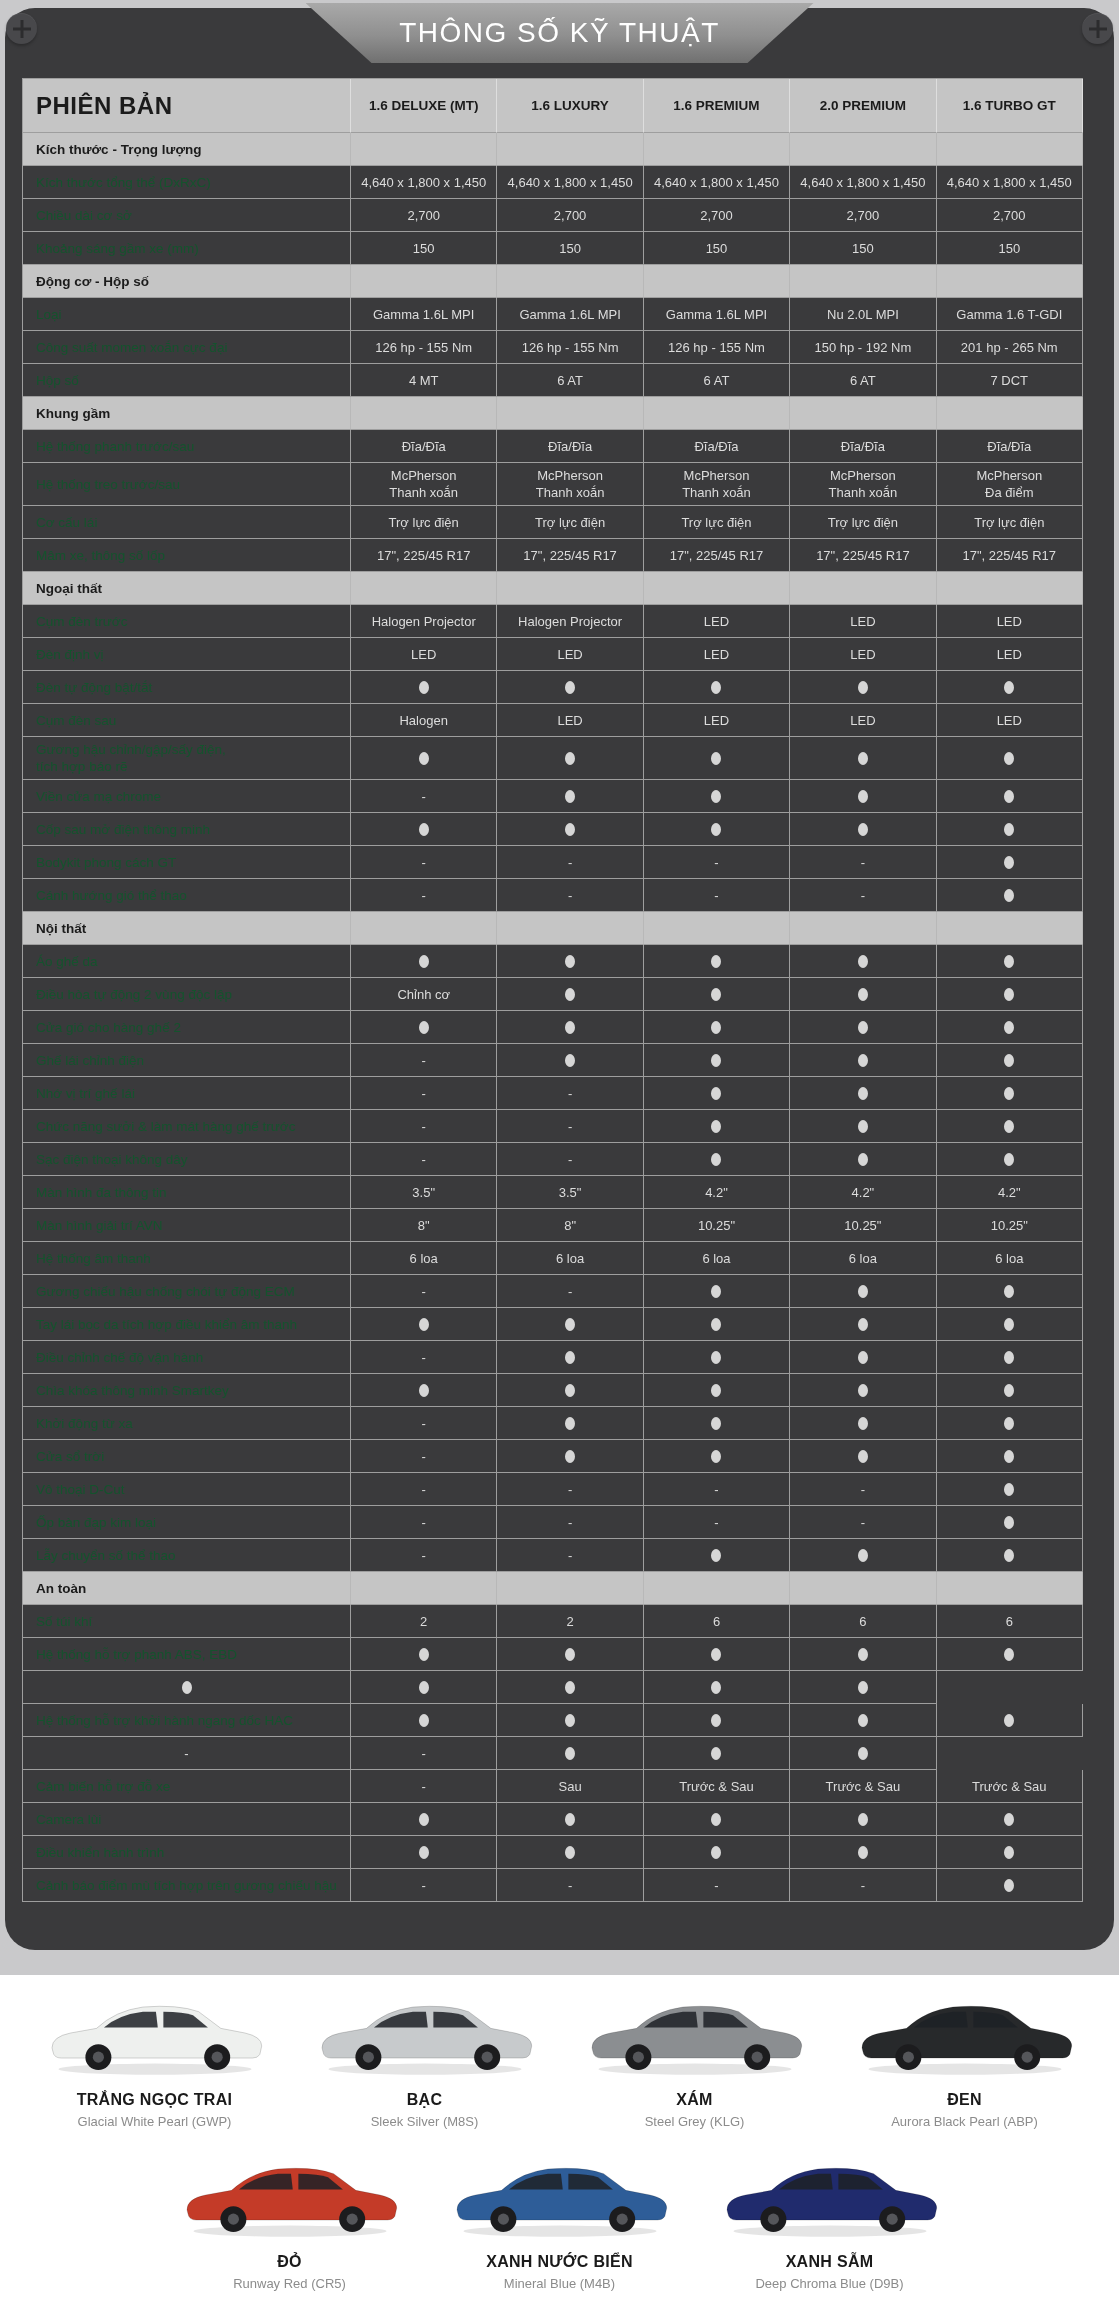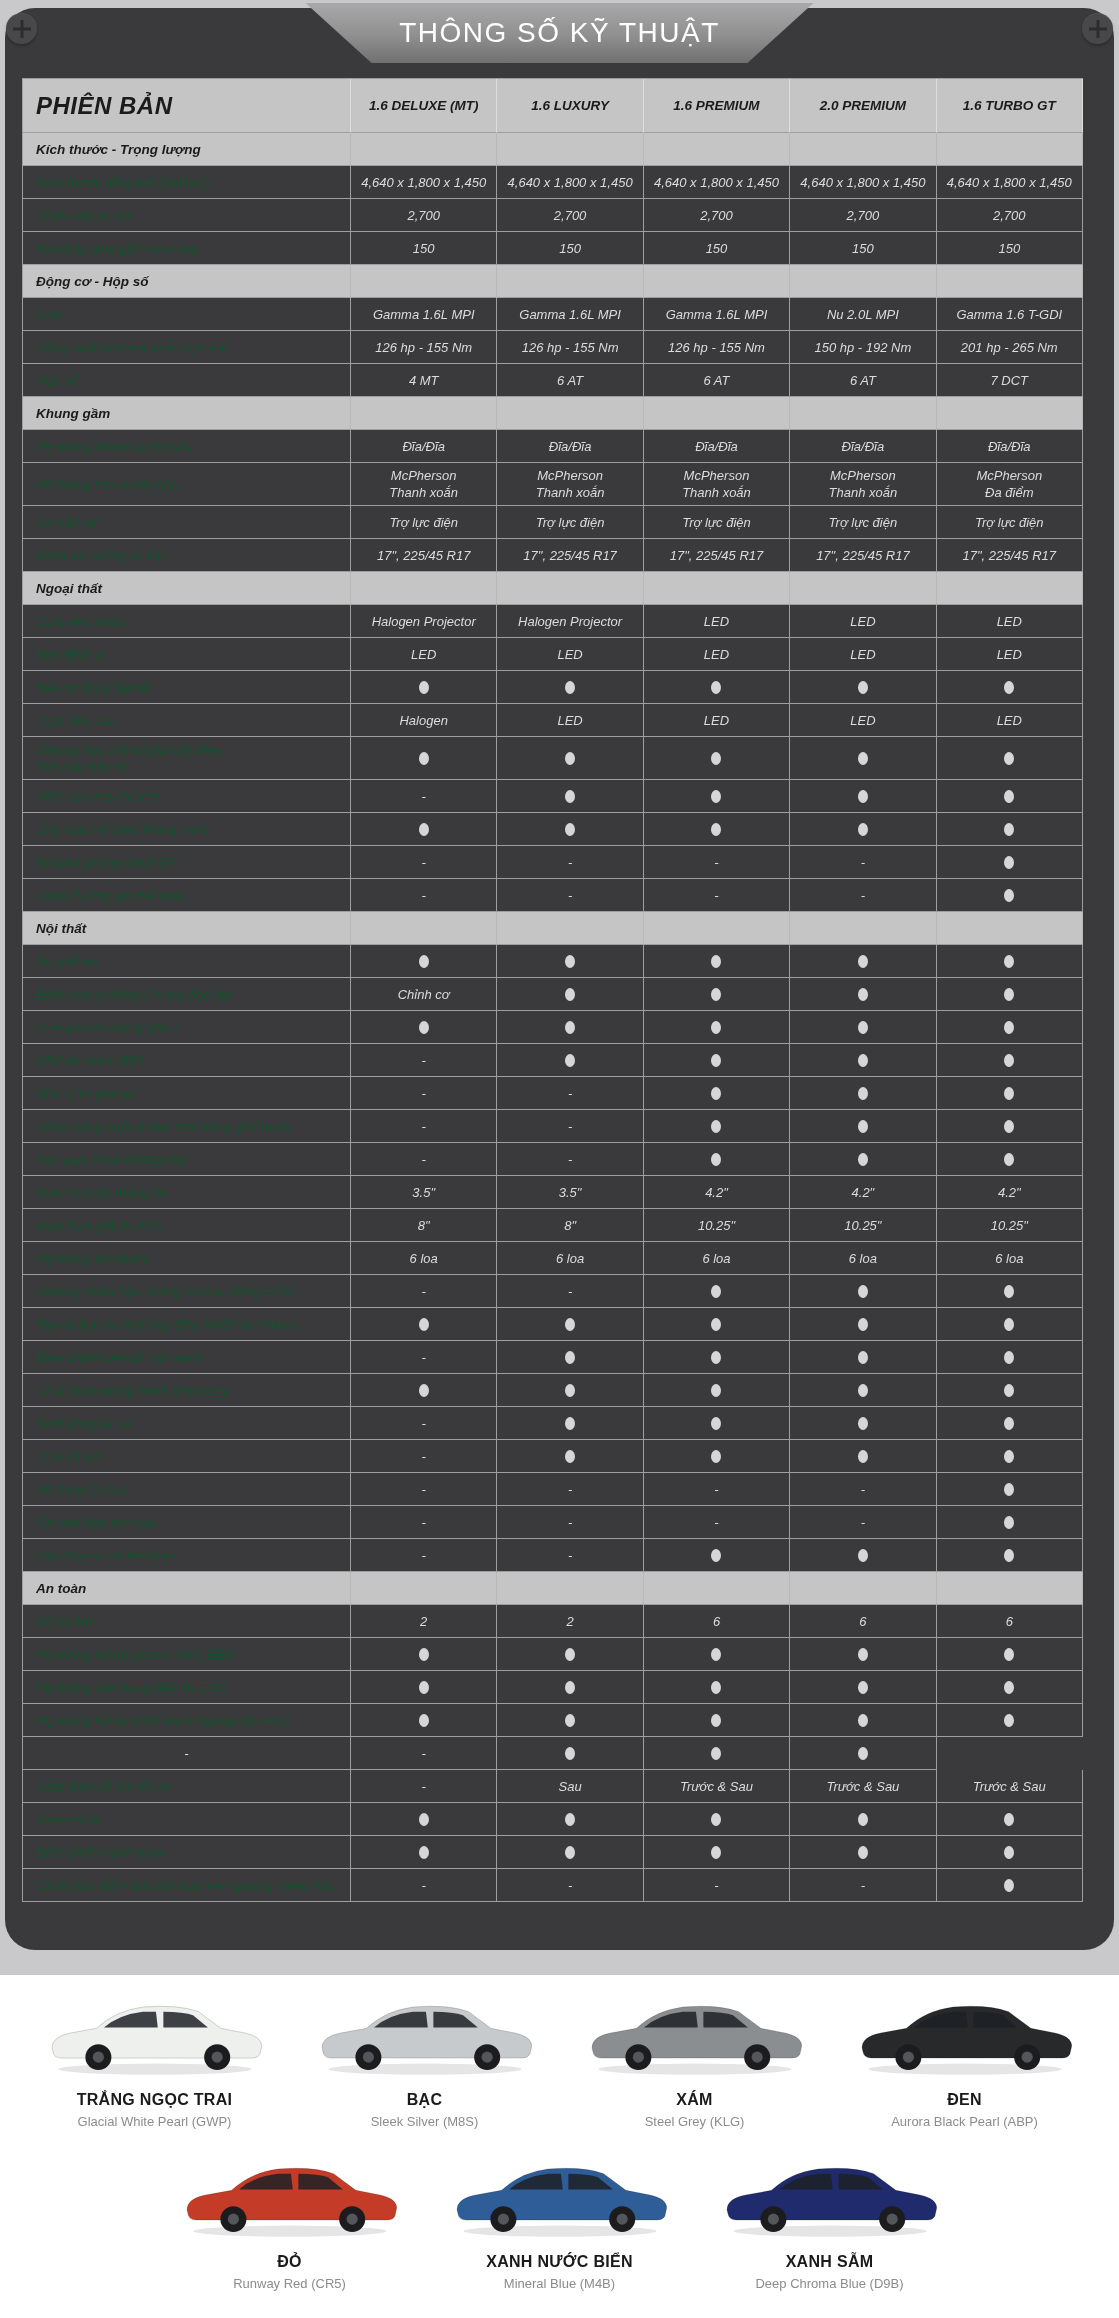--- a/index.html
+++ b/index.html
@@ -35,21 +35,21 @@
   }
   .plus::before { width:18px; height:3px; }
   .plus::after  { width:3px; height:18px; }
   .plus.left  { left:6px; }
   .plus.right { right:6px; }
   
   .spec-table {
     position:absolute; left:22px; top:78px; width:1061px;
     border-top:1px solid #9e9e9e; border-left:1px solid #9e9e9e;
   }
-  .t-row { display:grid; grid-template-columns:328px repeat(5,1fr);font-style:italic; }
+  .t-row { display:grid; grid-template-columns:328px repeat(5,1fr); }
   .t-cell {
     border-right:1px solid #9e9e9e; border-bottom:1px solid #9e9e9e;
     min-height:33px; padding:4px 6px;
     display:flex; align-items:center; justify-content:center;
     text-align:center; color:#dcdcdc; font-size:13px; line-height:17px;
     white-space:pre-line;
   }
   .t-label {
     justify-content:flex-start; text-align:left; padding-left:13px;
     color:#14532d; font-size:13.5px;
@@ -467,21 +467,20 @@
     </div>
     <div class="t-row t-data">
       <div class="t-cell t-label">Hệ thống hỗ trợ phanh ABS, EBD</div>
       <div class="t-cell t-val"><span class="dot"></span></div>
       <div class="t-cell t-val"><span class="dot"></span></div>
       <div class="t-cell t-val"><span class="dot"></span></div>
       <div class="t-cell t-val"><span class="dot"></span></div>
       <div class="t-cell t-val"><span class="dot"></span></div>
     </div>
     <div class="t-row t-data">
-      <div class="t-cell t-label">Hệ thống cân bằng điện tử ESC</div>
       <div class="t-cell t-val"><span class="dot"></span></div>
       <div class="t-cell t-val"><span class="dot"></span></div>
       <div class="t-cell t-val"><span class="dot"></span></div>
       <div class="t-cell t-val"><span class="dot"></span></div>
       <div class="t-cell t-val"><span class="dot"></span></div>
     </div>
     <div class="t-row t-data">
       <div class="t-cell t-label">Hệ thống hỗ trợ khởi hành ngang dốc HAC</div>
       <div class="t-cell t-val"><span class="dot"></span></div>
       <div class="t-cell t-val"><span class="dot"></span></div>

